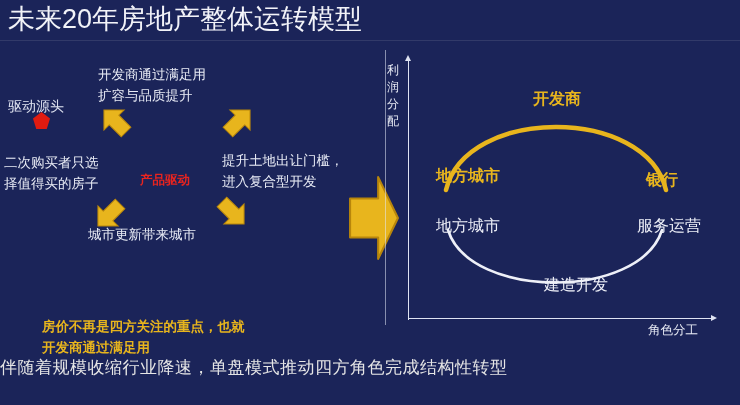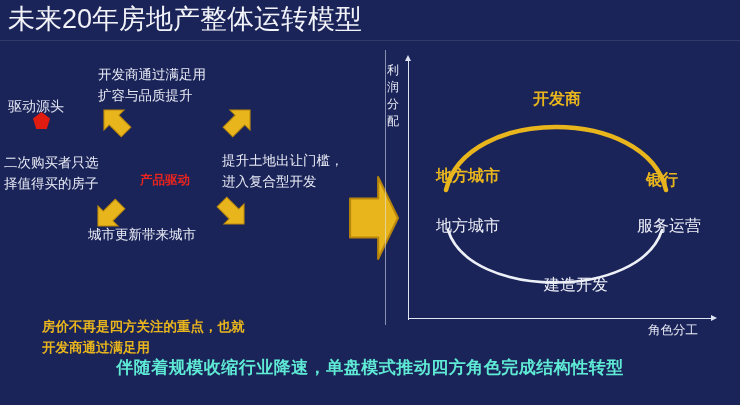--- a/index.html
+++ b/index.html
@@ -122,23 +122,23 @@
   .n-dev   {left:533px;top:91px;}
   .n-city  {left:436px;top:168px;}
   .n-bank  {left:646px;top:172px;}
   .n-design{left:436px;top:218px;}
   .n-serve {left:637px;top:218px;}
   .n-build {left:544px;top:277px;}
 
   
   .banner{
     position:absolute;left:0;top:356px;width:740px;
-    text-align:center;
-    color:#5eead4;
-    font-size:17px;font-weight:bold;
+    text-align:left;
+    color:#e5e5e5;
+    font-size:17px;font-weight:normal;
     letter-spacing:0.5px;
     white-space:nowrap;
   }
 </style>
 </head>
 <body>
 
 <div id="slide">
 
   <div class="title">未来20年房地产整体运转模型</div>

